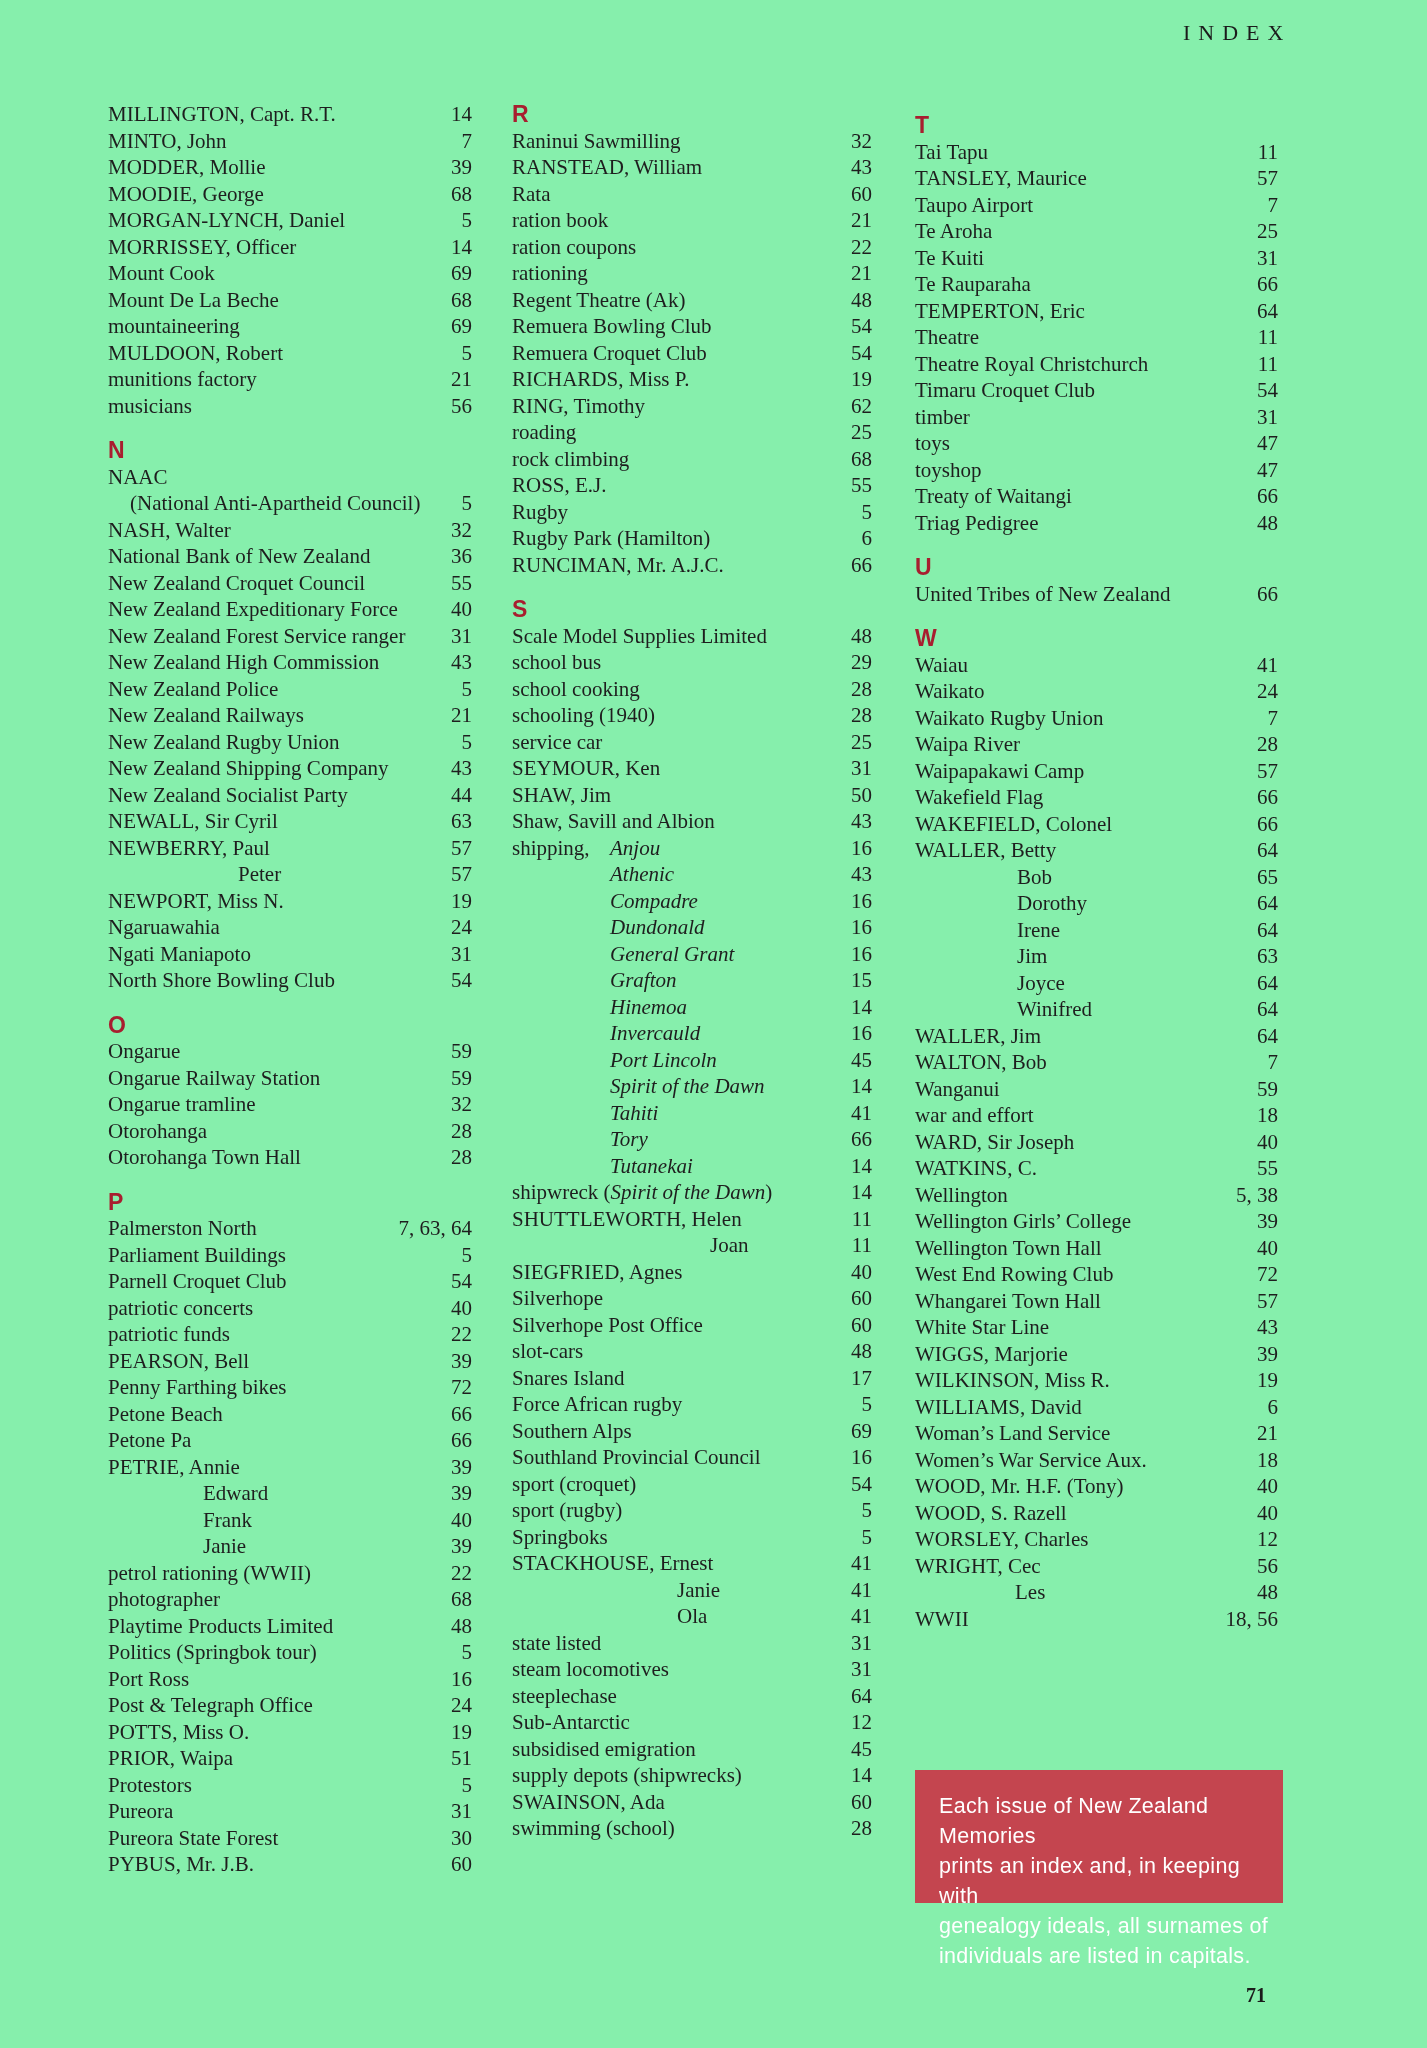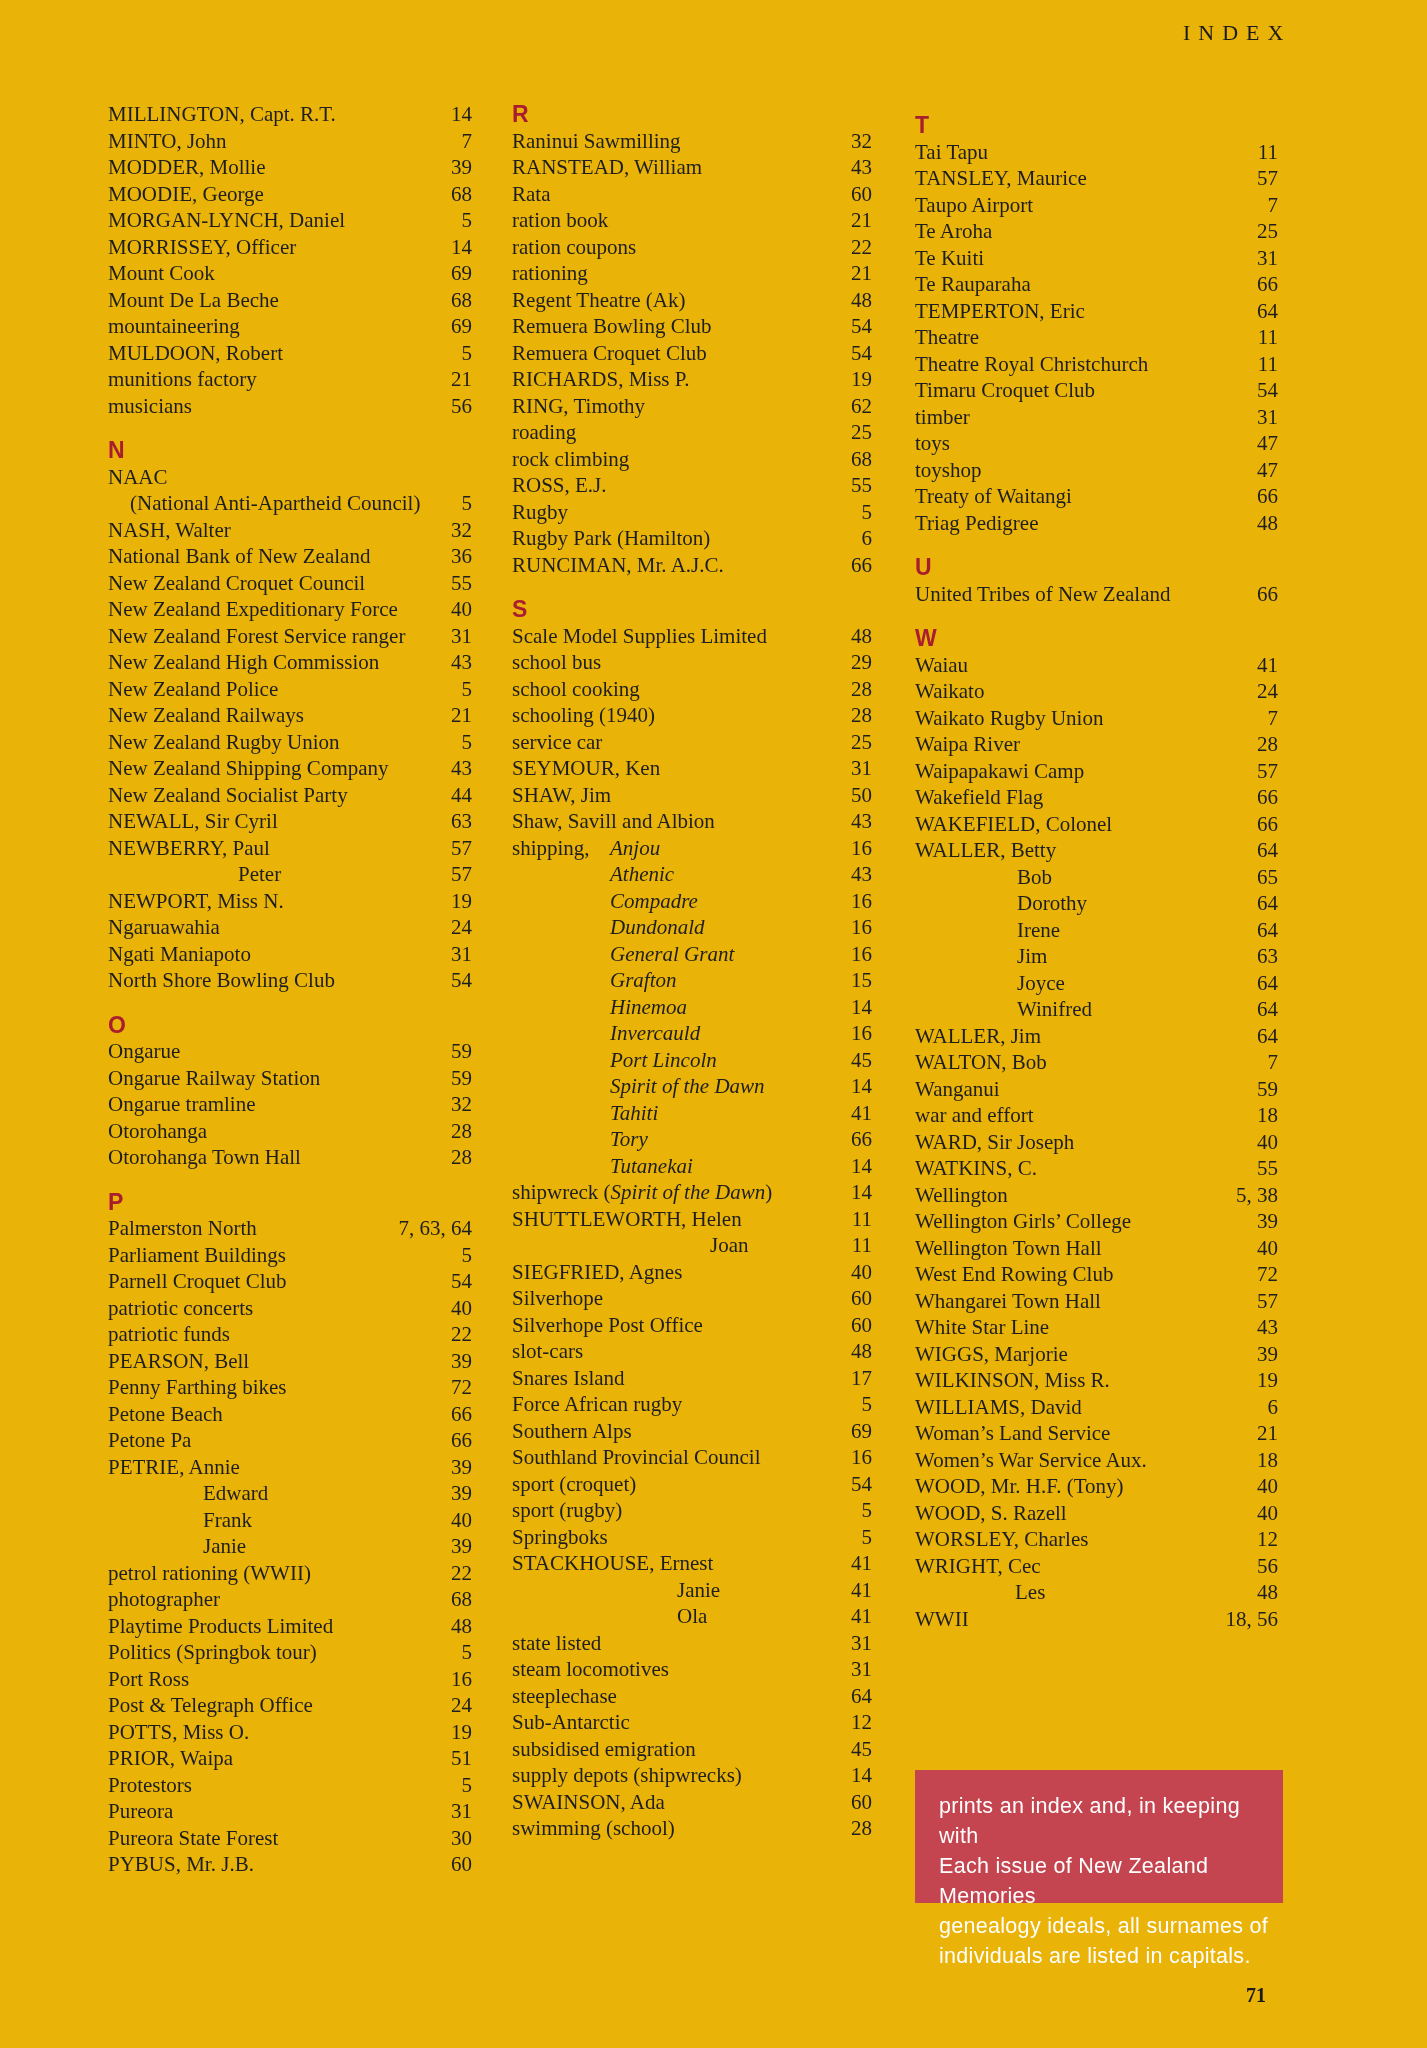--- a/index.html
+++ b/index.html
@@ -1,20 +1,20 @@
 <!DOCTYPE html>
 <html style="--accent: #a81e2f; --box: #c4454f;"><head>
 <meta charset="utf-8">
 <style>
   html, body { margin: 0; padding: 0; background: #e8e8e8; }
   #page {
     position: relative;
     width: 1427px;
     height: 2048px;
-    background: #eab308;
+    background: #86efac;
     font-family: "Liberation Serif", serif;
     color: #1e1e1e;
     overflow: hidden;
   }
   #running-head {
     position: absolute;
     left: 1183px;
     top: 20px;
     font-size: 22px;
     letter-spacing: 8px;
@@ -792,20 +792,20 @@
         <span class="t"><span class="ind" style="width: 100px;"></span><span>Les</span></span>
         <span class="p">48</span>
       </div>
       <div class="row">
         <span class="t"><span>WWII</span></span>
         <span class="p">18, 56</span>
       </div>
     </div>
 
   <div id="note-box">
+    <div>Each issue of New Zealand Memories</div>
     <div>prints an index and, in keeping with</div>
-    <div>Each issue of New Zealand Memories</div>
     <div>genealogy ideals, all surnames of</div>
     <div>individuals are listed in capitals.</div>
   </div>
 
   <div id="folio">71</div>
 </div>
 
 </body></html>

